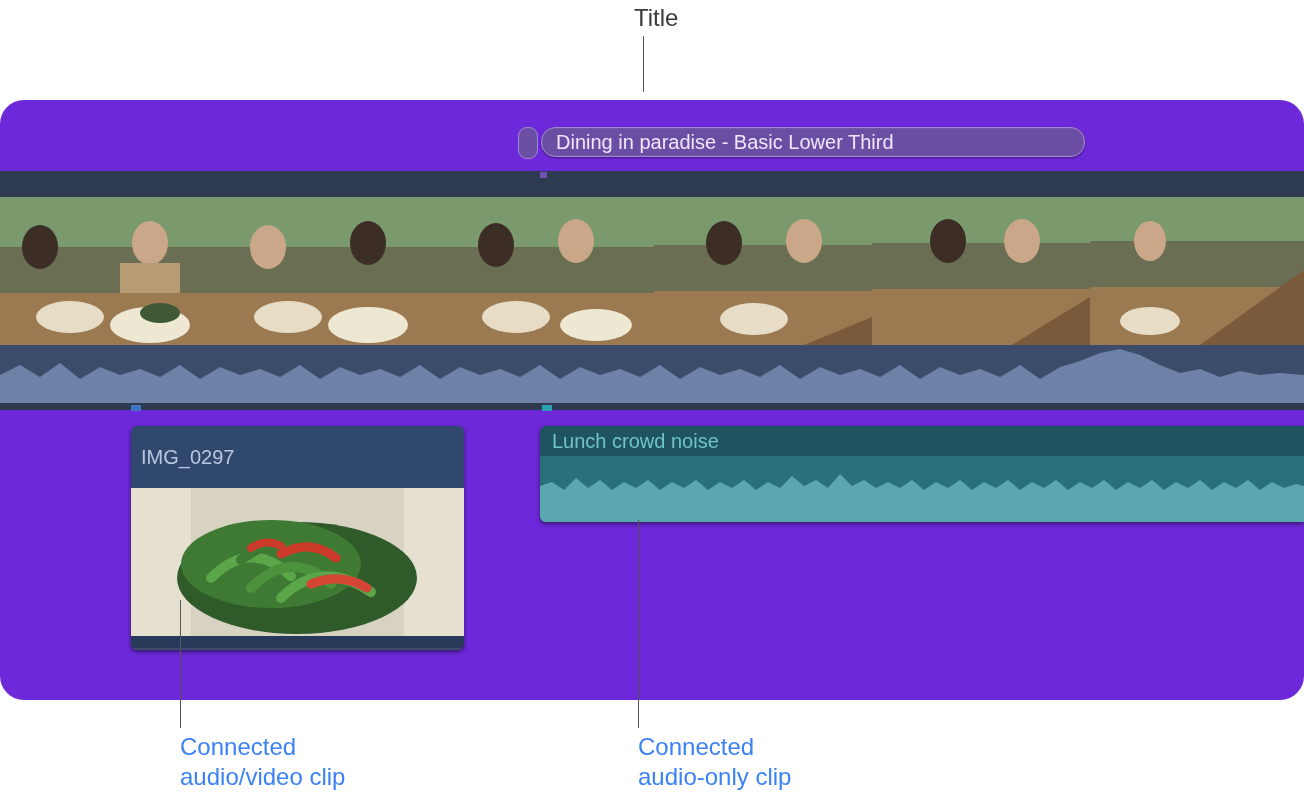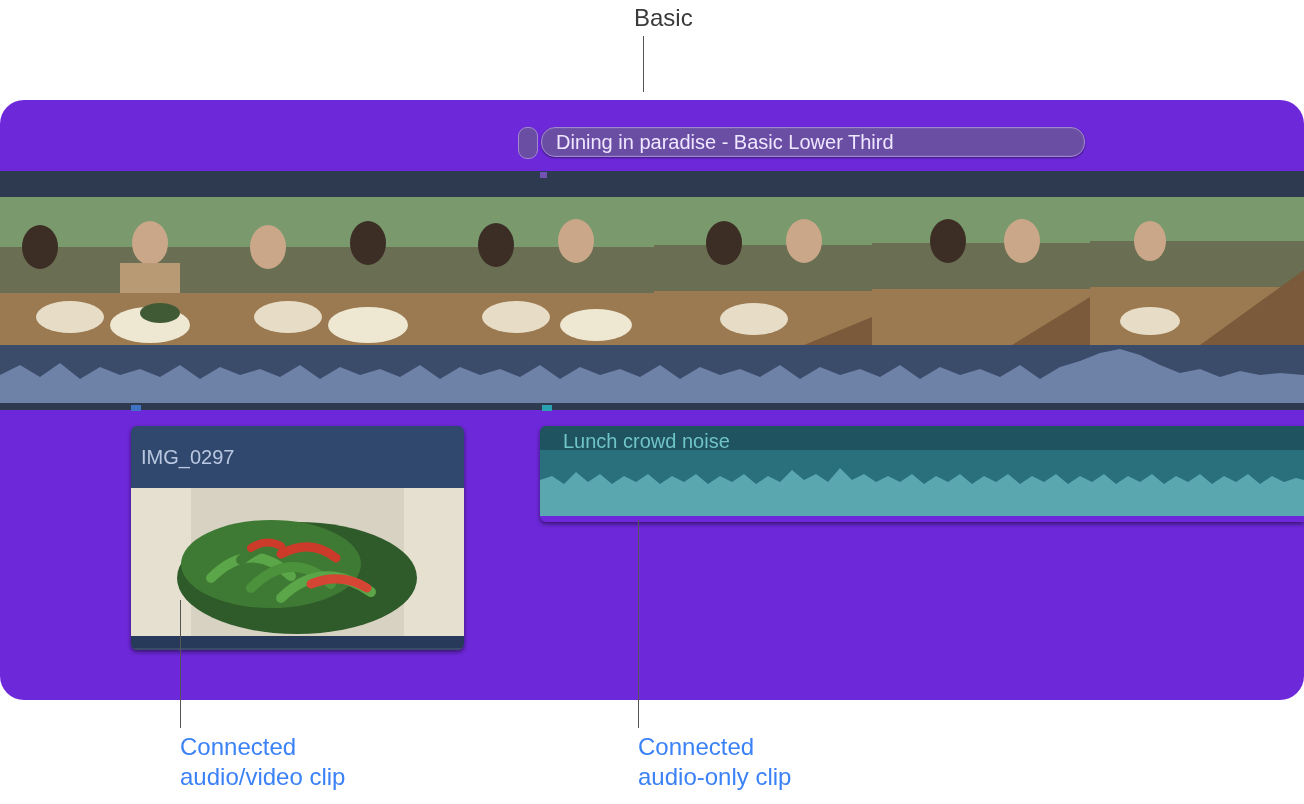--- a/index.html
+++ b/index.html
@@ -180,23 +180,23 @@
   width: 764px;
   height: 96px;
   border-radius: 6px 0 0 6px;
   overflow: hidden;
   box-shadow: 0 2px 4px rgba(0,0,0,.5);
 }
 .audio-clip-title {
   background: #1f535f;
   color: #6fc4c8;
   font-size: 20px;
-  height: 24px;
+  height: 30px;
   line-height: 30px;
-  padding: 0 23px;
+  padding: 0 12px;
 }
 .audio-clip-wave {
   height: 66px;
   background: #2a6f7c;
   position: relative;
 }
 
 
 .ann-bottom {
   position: absolute;
@@ -220,21 +220,21 @@
   left: 638px;
   top: 520px;
   width: 1px;
   height: 208px;
   background: #555;
 }
 </style>
 </head>
 <body>
 
-<div class="ann-title">Basic</div>
+<div class="ann-title">Title</div>
 <div class="ann-title-line"></div>
 
 <div class="timeline">
 
   <div class="title-clip-left"></div>
 
   <div class="title-clip">
     <span>Dining in paradise - Basic Lower Third</span>
   </div>
 

